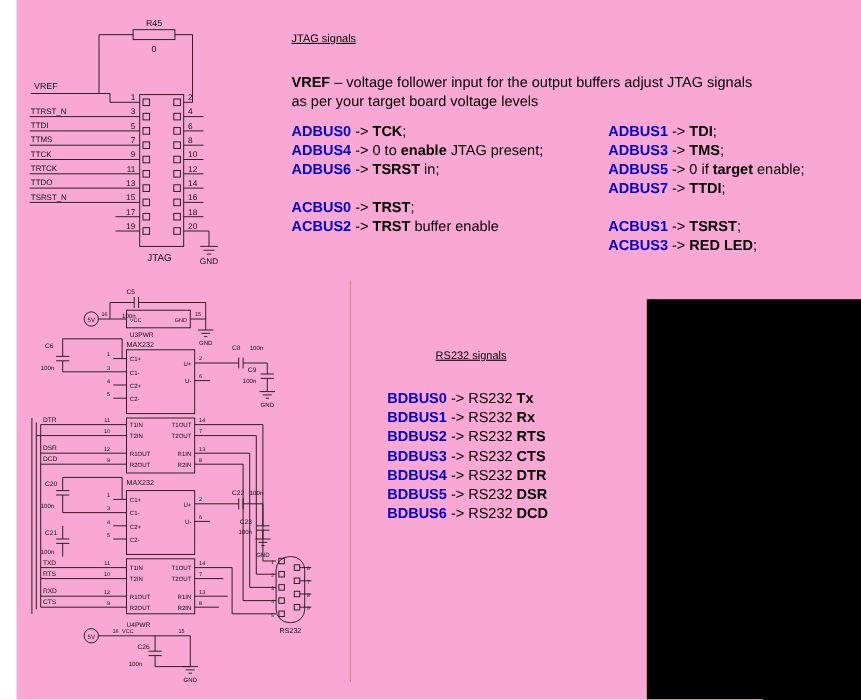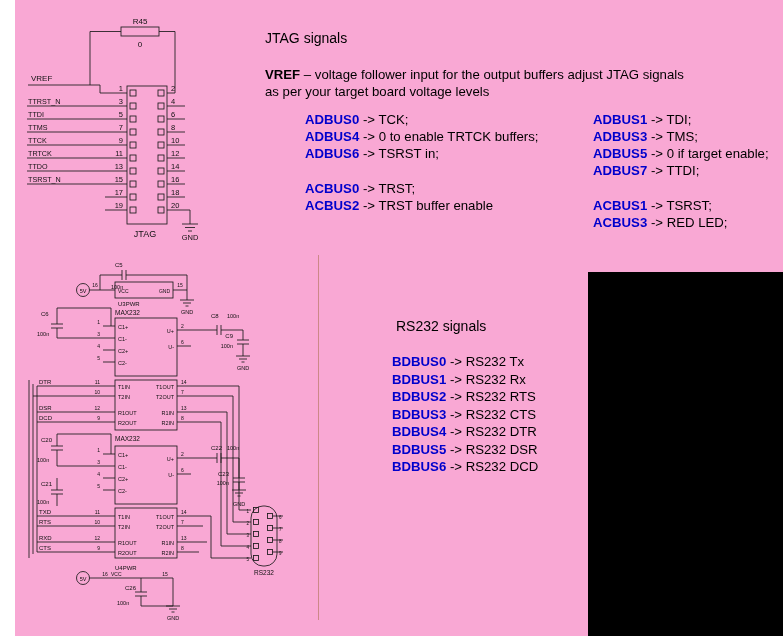--- a/index.html
+++ b/index.html
@@ -1,34 +1,34 @@
 <!DOCTYPE html>
 <html><head>
 <meta charset="utf-8">
 <style>
   * { margin:0; padding:0; box-sizing:border-box; }
   html,body { width:783px; height:636px; background:#fff; }
   body { font-family:"Liberation Sans",sans-serif; position:relative; overflow:hidden; color:#000; }
   .canvas { position:absolute; left:15px; top:0; width:783px; height:636px; background:#f9a8d4; }
 
-  .sec-title { position:absolute; font-size:14px; color:#000; }
+  .sec-title { position:absolute; font-size:10px; text-decoration:underline; color:#000; }
   #jtag-title { left:250px; top:30px; }
   #rs232-title { left:337px; top:318px;margin-left:44px; }
 
   #vref-para { position:absolute; left:250px; top:66px; width:534px; font-size:13.2px;
                line-height:17px; white-space:pre-line; }
   #vref-para b { font-weight:bold; }
 
   .sig-col { position:absolute; font-size:13.2px; line-height:17px; }
   #jtag-col-left  { left:250px; top:111px; }
   #jtag-col-right { left:538px; top:111px; }
   #rs232-rows { left:337px; top:353px; line-height:17.5px; }
   .srow span { white-space:pre; }
-  .sig { color:#0000cc; font-weight:bold;margin-left:40px; }
-  .srow b { font-weight:normal; }
+  .sig { color:#0000cc; font-weight:bold; }
+  .srow b { font-weight:bold; }
   .gap { height:18px; }
 
   .divider { position:absolute; left:303px; top:255px; width:1px; height:365px; background:#cc8888; }
   .black-box { position:absolute; left:573px; top:272px; width:210px; height:364px; background:#000; }
 
   svg { position:absolute; }
   #jtag-svg { left:0; top:0; }
   #max-svg { left:0; top:256px; }
   svg text { font-family:"Liberation Sans",sans-serif; fill:#111; }
   g.wire line, g.wire rect, g.wire circle { stroke:#1a1a1a; stroke-width:0.85; fill:none; }
@@ -135,21 +135,21 @@
     <text class="t75" x="175" y="240" text-anchor="middle">GND</text>
   </svg>
 
   <div class="sec-title" id="jtag-title">JTAG signals</div>
 
   <div id="vref-para"><b>VREF</b><span> – voltage follower input for the output buffers adjust JTAG signals
 as per your target board voltage levels</span></div>
 
   <div class="sig-col" id="jtag-col-left">
     <div class="srow"><span class="sig">ADBUS0</span><span> -&gt; </span><b>TCK</b><span>;</span></div>
-    <div class="srow"><span class="sig">ADBUS4</span><span> -&gt; 0 to </span><b>enable</b><span> TRTCK buffers;</span></div>
+    <div class="srow"><span class="sig">ADBUS4</span><span> -&gt; 0 to </span><b>enable</b><span> JTAG present;</span></div>
     <div class="srow"><span class="sig">ADBUS6</span><span> -&gt; </span><b>TSRST</b><span> in;</span></div>
     <div class="gap"></div>
     <div class="srow"><span class="sig">ACBUS0</span><span> -&gt; </span><b>TRST</b><span>;</span></div>
     <div class="srow"><span class="sig">ACBUS2</span><span> -&gt; </span><b>TRST</b><span> buffer enable</span></div>
   </div>
 
   <div class="sig-col" id="jtag-col-right">
     <div class="srow"><span class="sig">ADBUS1</span><span> -&gt; </span><b>TDI</b><span>;</span></div>
     <div class="srow"><span class="sig">ADBUS3</span><span> -&gt; </span><b>TMS</b><span>;</span></div>
     <div class="srow"><span class="sig">ADBUS5</span><span> -&gt; 0 if </span><b>target</b><span> enable;</span></div>

